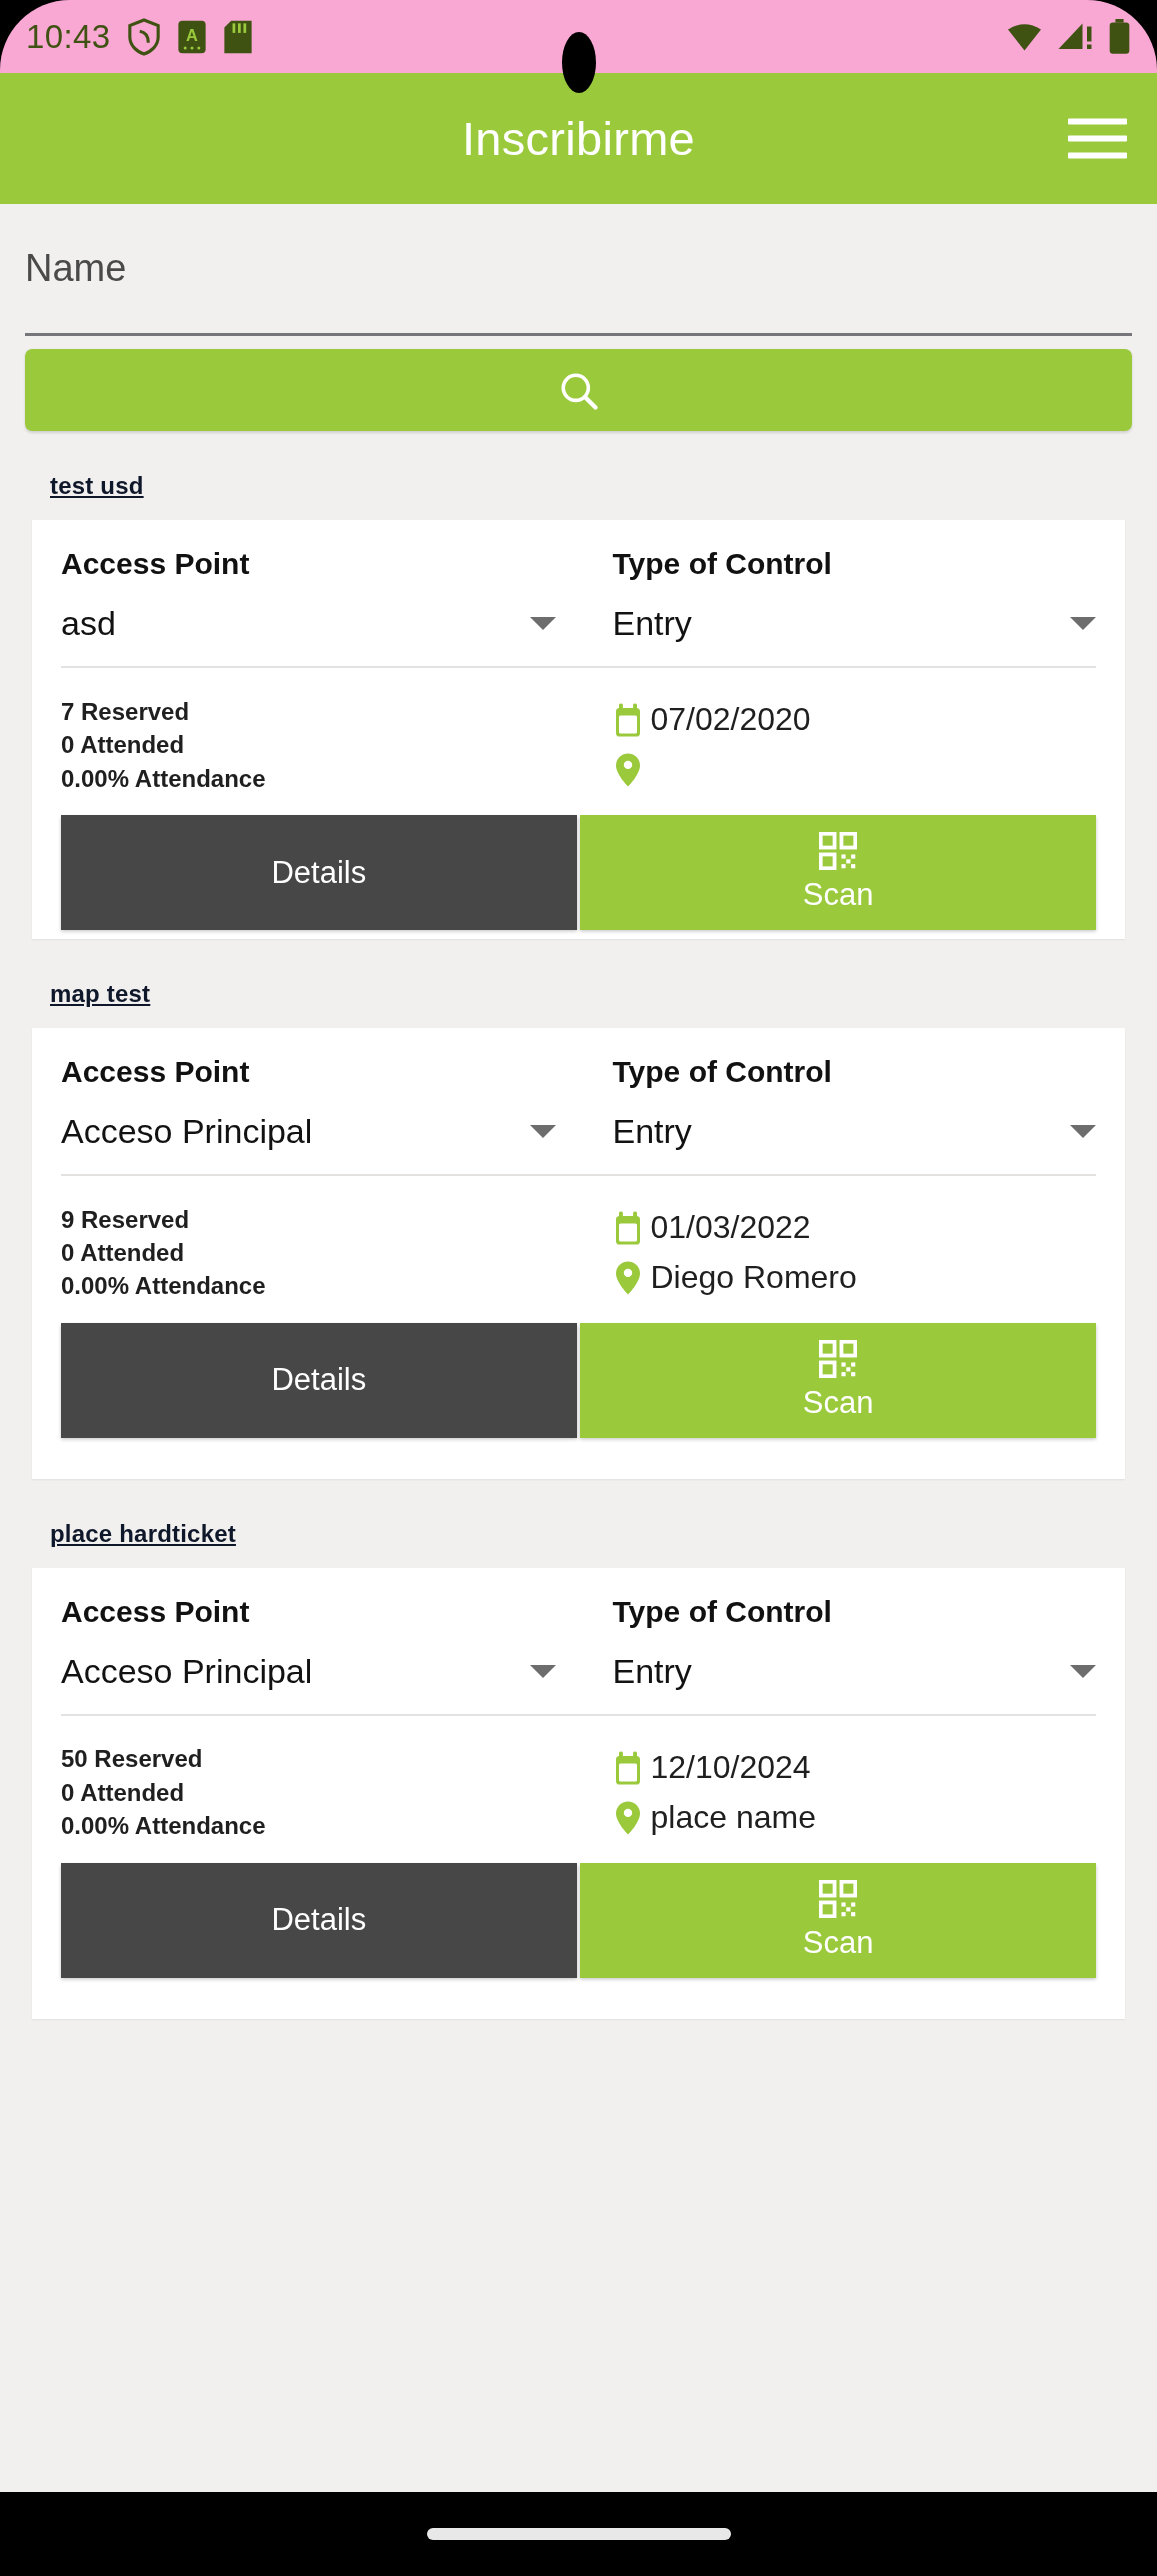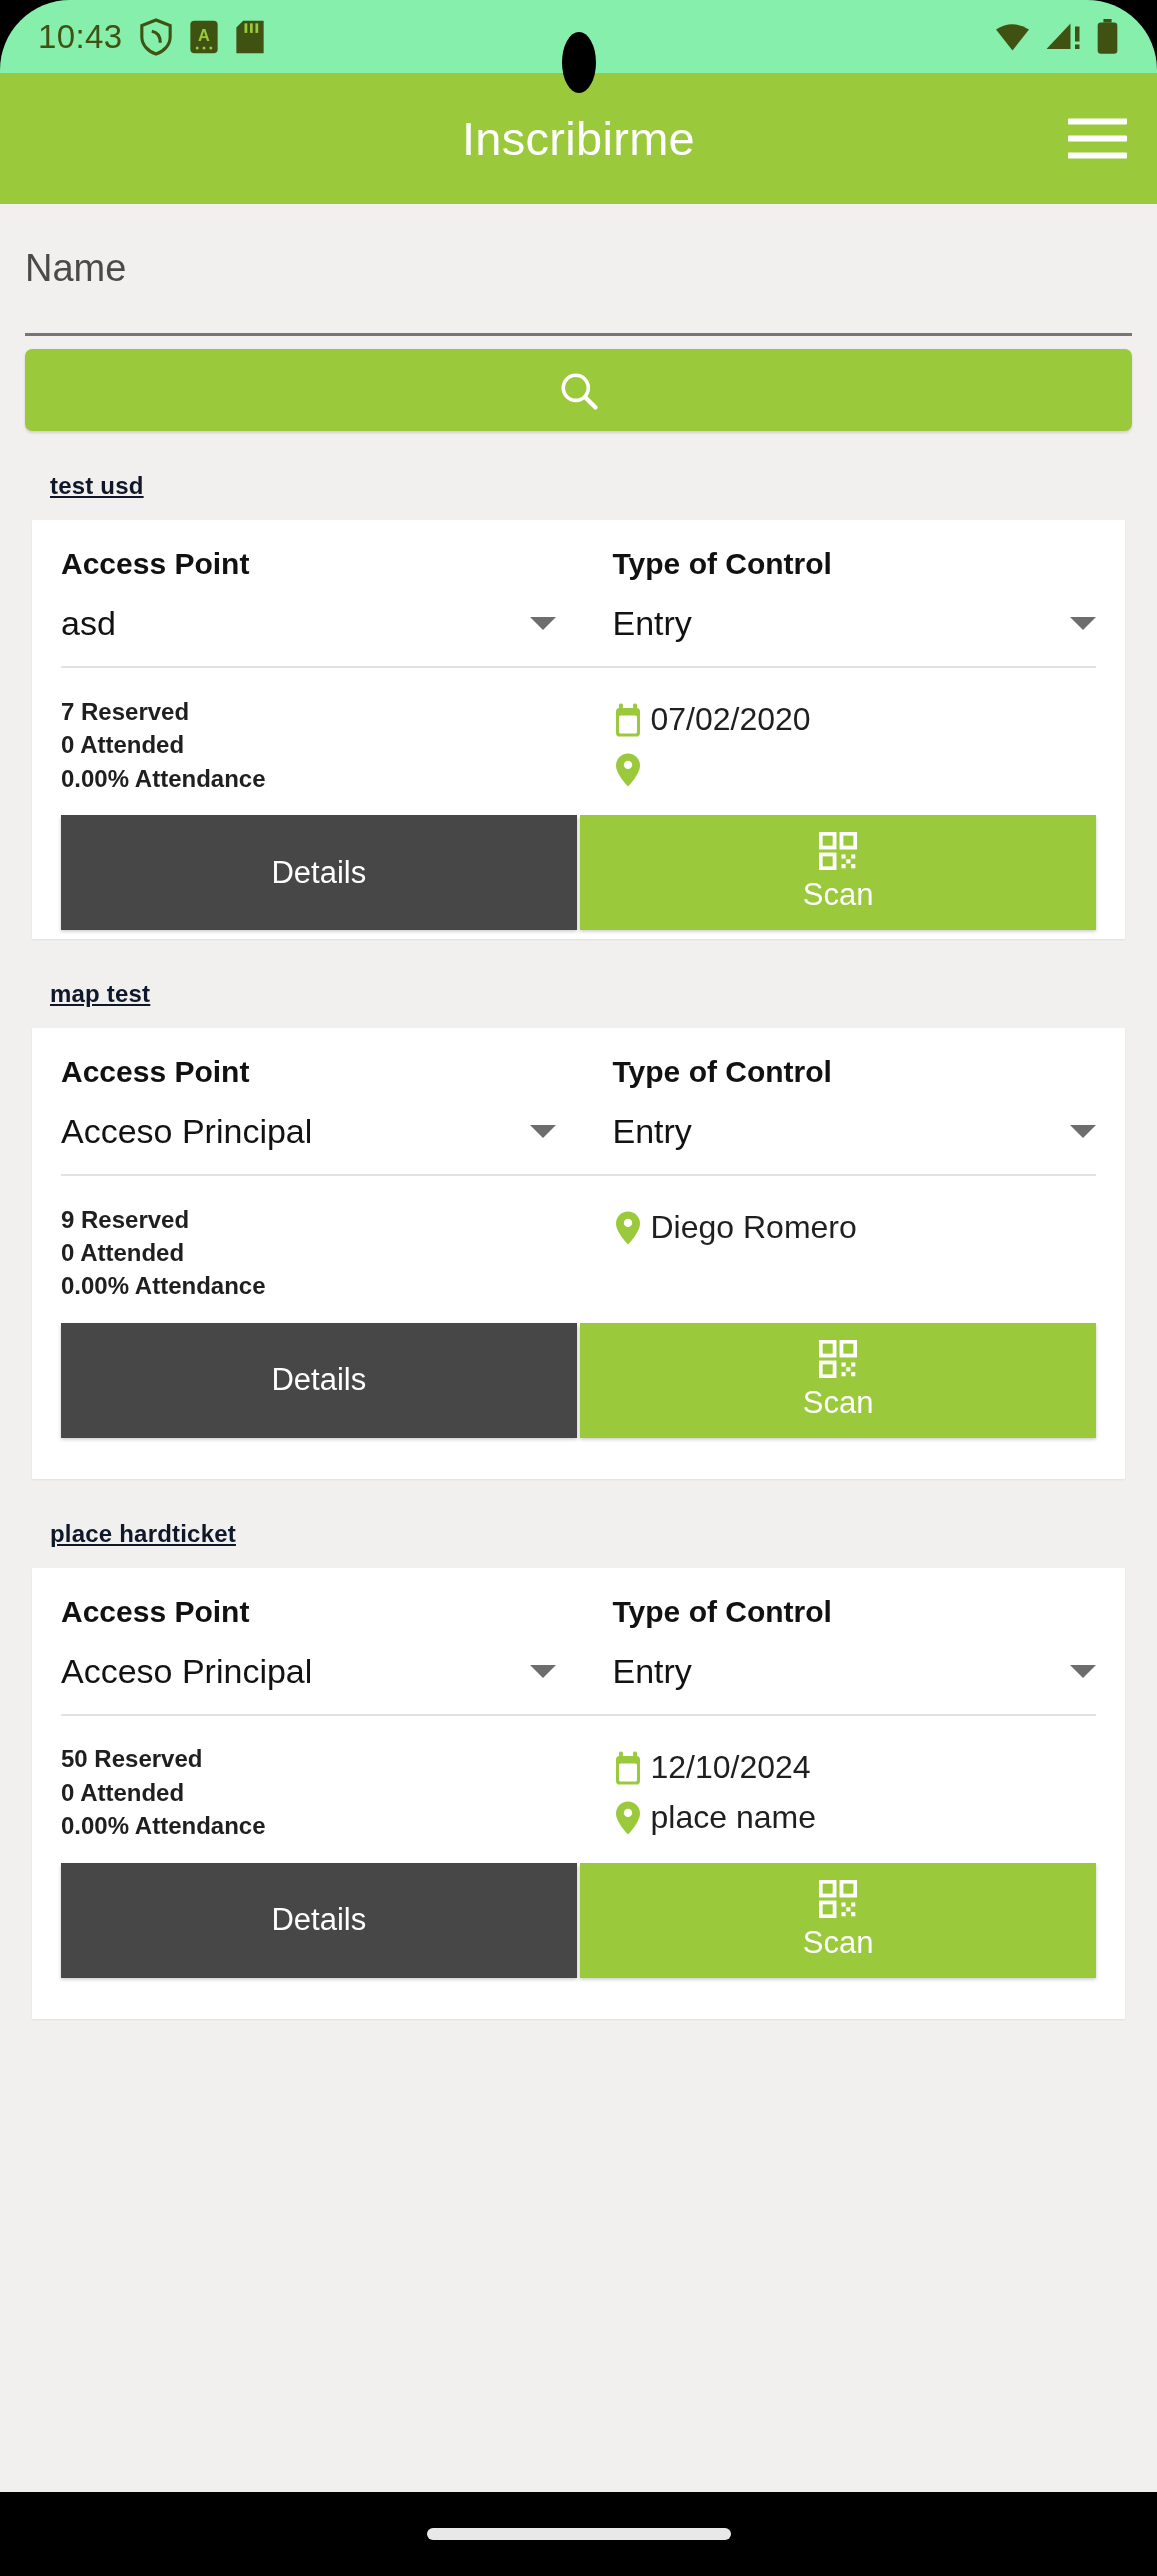--- a/index.html
+++ b/index.html
@@ -18,26 +18,26 @@
     height: 2576px;
     background: #000000;
   }
 
   
   .statusbar {
     position: absolute;
     top: 0; left: 0;
     width: 1157px;
     height: 73px;
-    background: #86efac;
+    background: #f9a8d4;
     border-top-left-radius: 70px;
     border-top-right-radius: 70px;
     display: flex;
     align-items: center;
-    padding: 0 38px;
+    padding: 0 26px;
   }
   .sb-left { display: flex; align-items: center; gap: 16px; }
   .sb-right { margin-left: auto; display: flex; align-items: center; gap: 12.5px; }
   .sb-time {
     color: #3f5212;
     font-size: 33px;
     letter-spacing: 0.4px;
     font-family: "Liberation Sans", sans-serif;
   }
   .sb-icon { display: block; }
@@ -416,20 +416,29 @@
         </div>
         <div class="stats-row">
           <div class="stats-left">
             <div class="stat-line">9 Reserved</div>
             <div class="stat-line">0 Attended</div>
             <div class="stat-line">0.00% Attendance</div>
           </div>
           <div class="stats-right">
             <div class="meta-line">
               <svg width="30" height="36" viewBox="0 0 20 24">
+                <rect x="4" y="1" width="2.6" height="4.5" rx="1" fill="#9ACA3C"></rect>
+                <rect x="13.4" y="1" width="2.6" height="4.5" rx="1" fill="#9ACA3C"></rect>
+                <rect x="2" y="4" width="16" height="19" rx="2.4" fill="#9ACA3C"></rect>
+                <rect x="4" y="9" width="12" height="12" rx="1" fill="#ffffff"></rect>
+              </svg>
+              <span>01/03/2022</span>
+            </div>
+            <div class="meta-line">
+              <svg width="30" height="36" viewBox="0 0 20 24">
                 <path d="M10 1 C5.6 1 2 4.6 2 9 C2 15 10 23 10 23 C10 23 18 15 18 9 C18 4.6 14.4 1 10 1 Z" fill="#9ACA3C"></path>
                 <circle cx="10" cy="8.6" r="2.8" fill="#ffffff"></circle>
               </svg>
               <span>Diego Romero</span>
             </div>
           </div>
         </div>
         <div class="btn-row">
           <button class="btn btn-dark">
             <span>Details</span>

